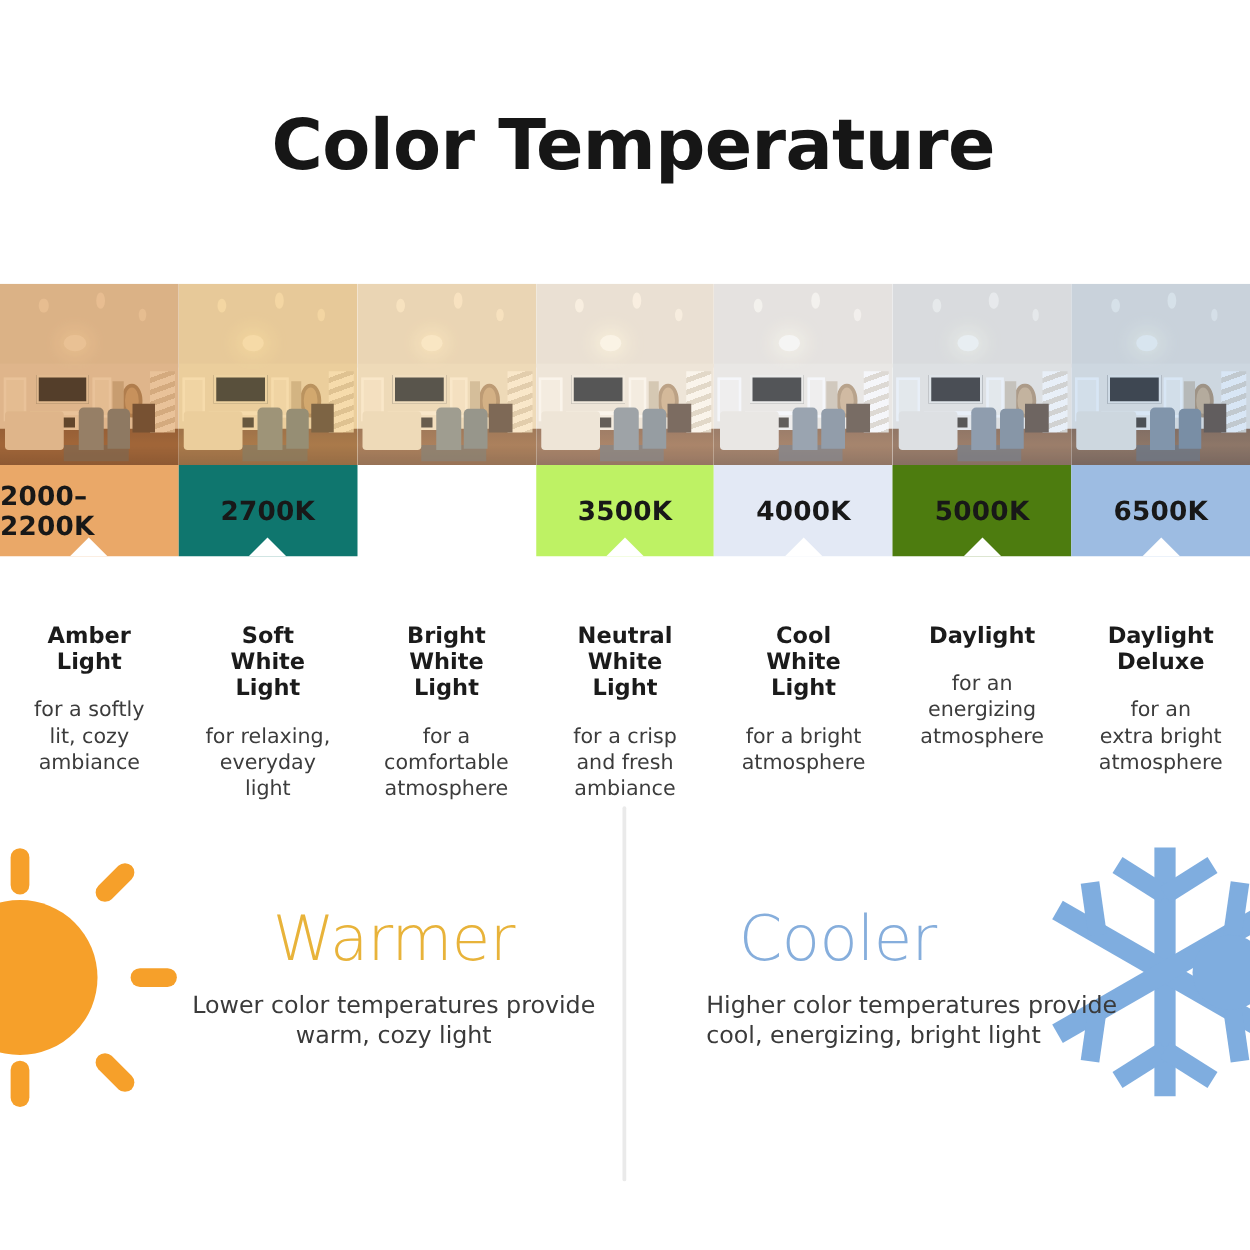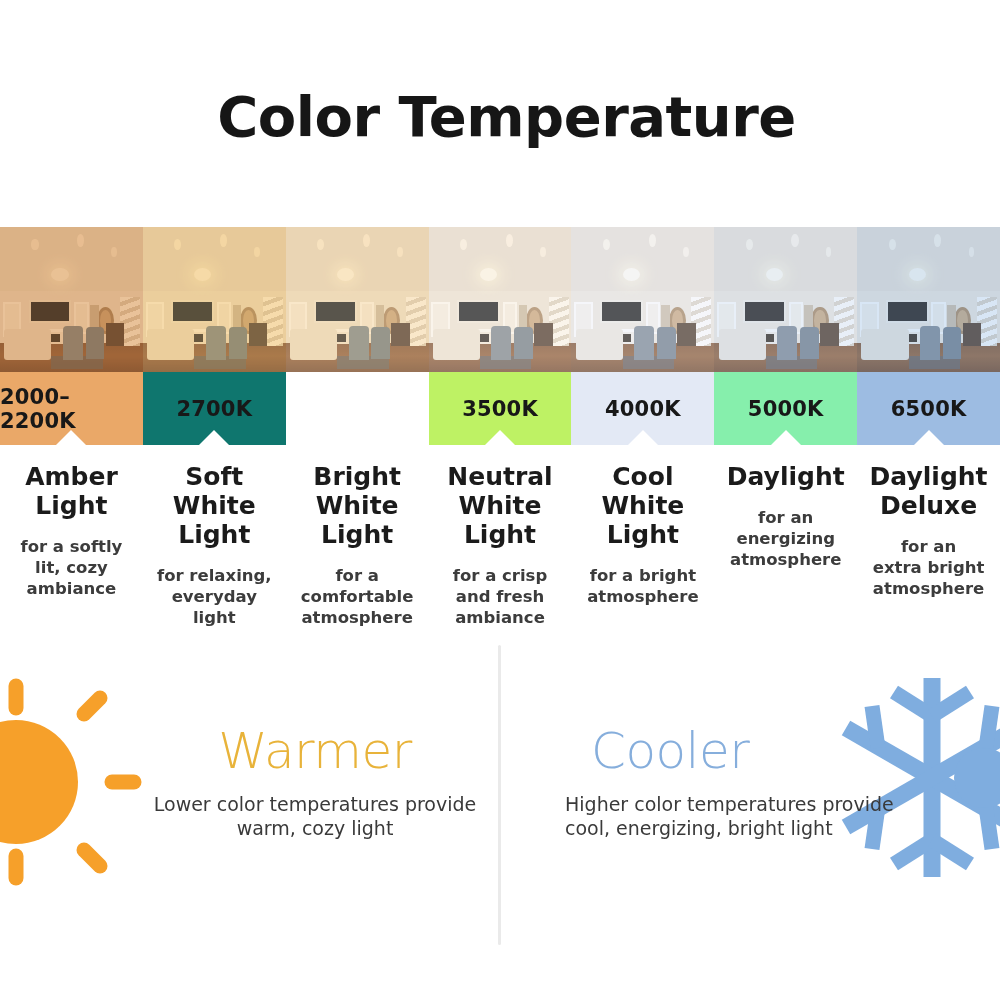--- a/index.html
+++ b/index.html
@@ -70,25 +70,26 @@
   .notch {
     position: absolute; left: 50%; bottom: 0; transform: translateX(-50%);
     width: 0; height: 0; border-left: 15px solid transparent;
     border-right: 15px solid transparent; border-bottom: 15px solid #ffffff;
   }
 
   
   .descs { position: absolute; top: 462px; left: 0; width: 1000px; height: 170px; display: flex; }
   .desc { flex: 1 1 0; padding: 0 10px; text-align: center; }
   .desc-name {
-    font-size: 25px; font-weight: 700; color: #1b1b1b; line-height: 1.16;
+    font-size: 18px; font-weight: 700; color: #1b1b1b; line-height: 1.16;
     white-space: pre-line;
+    margin-top: 37px;
   }
   .desc-sub {
-    margin-top: 16px; font-size: 16.5px; font-weight: 700; color: #3c3c3c;
+    margin-top: 16px; font-size: 16.5px; font-weight: 400; color: #3c3c3c;
     line-height: 1.28; white-space: pre-line;
   }
 
   
   .divider {
     position: absolute; left: 498px; top: 645px; width: 3px; height: 300px;
     background: #eaeaea; border-radius: 2px;
   }
 
   .sun { position: absolute; left: -62px; top: 672px; width: 220px; height: 220px; }
@@ -290,21 +291,21 @@
             <div class="chair2"></div>
     <div class="sofa"></div>
     <div class="flush"></div>
             <div class="light1"></div>
             <div class="light2"></div>
             <div class="light3"></div>
   </div>
           <div class="tint" style="background:#C8D8EE;opacity:.55"></div>
           <div class="lift" style="background:#C6D3E8;opacity:.30"></div>
         </div>
-        <div class="band" style="background:#86efac">
+        <div class="band" style="background:#4d7c0f">
           <span class="band-label">5000K</span>
           <span class="notch"></span>
         </div>
       </div>
       <div class="col">
         <div class="photo">
   <div class="room">
     <div class="ceiling"></div>
             <div class="backwall"></div>
             <div class="floor"></div>

